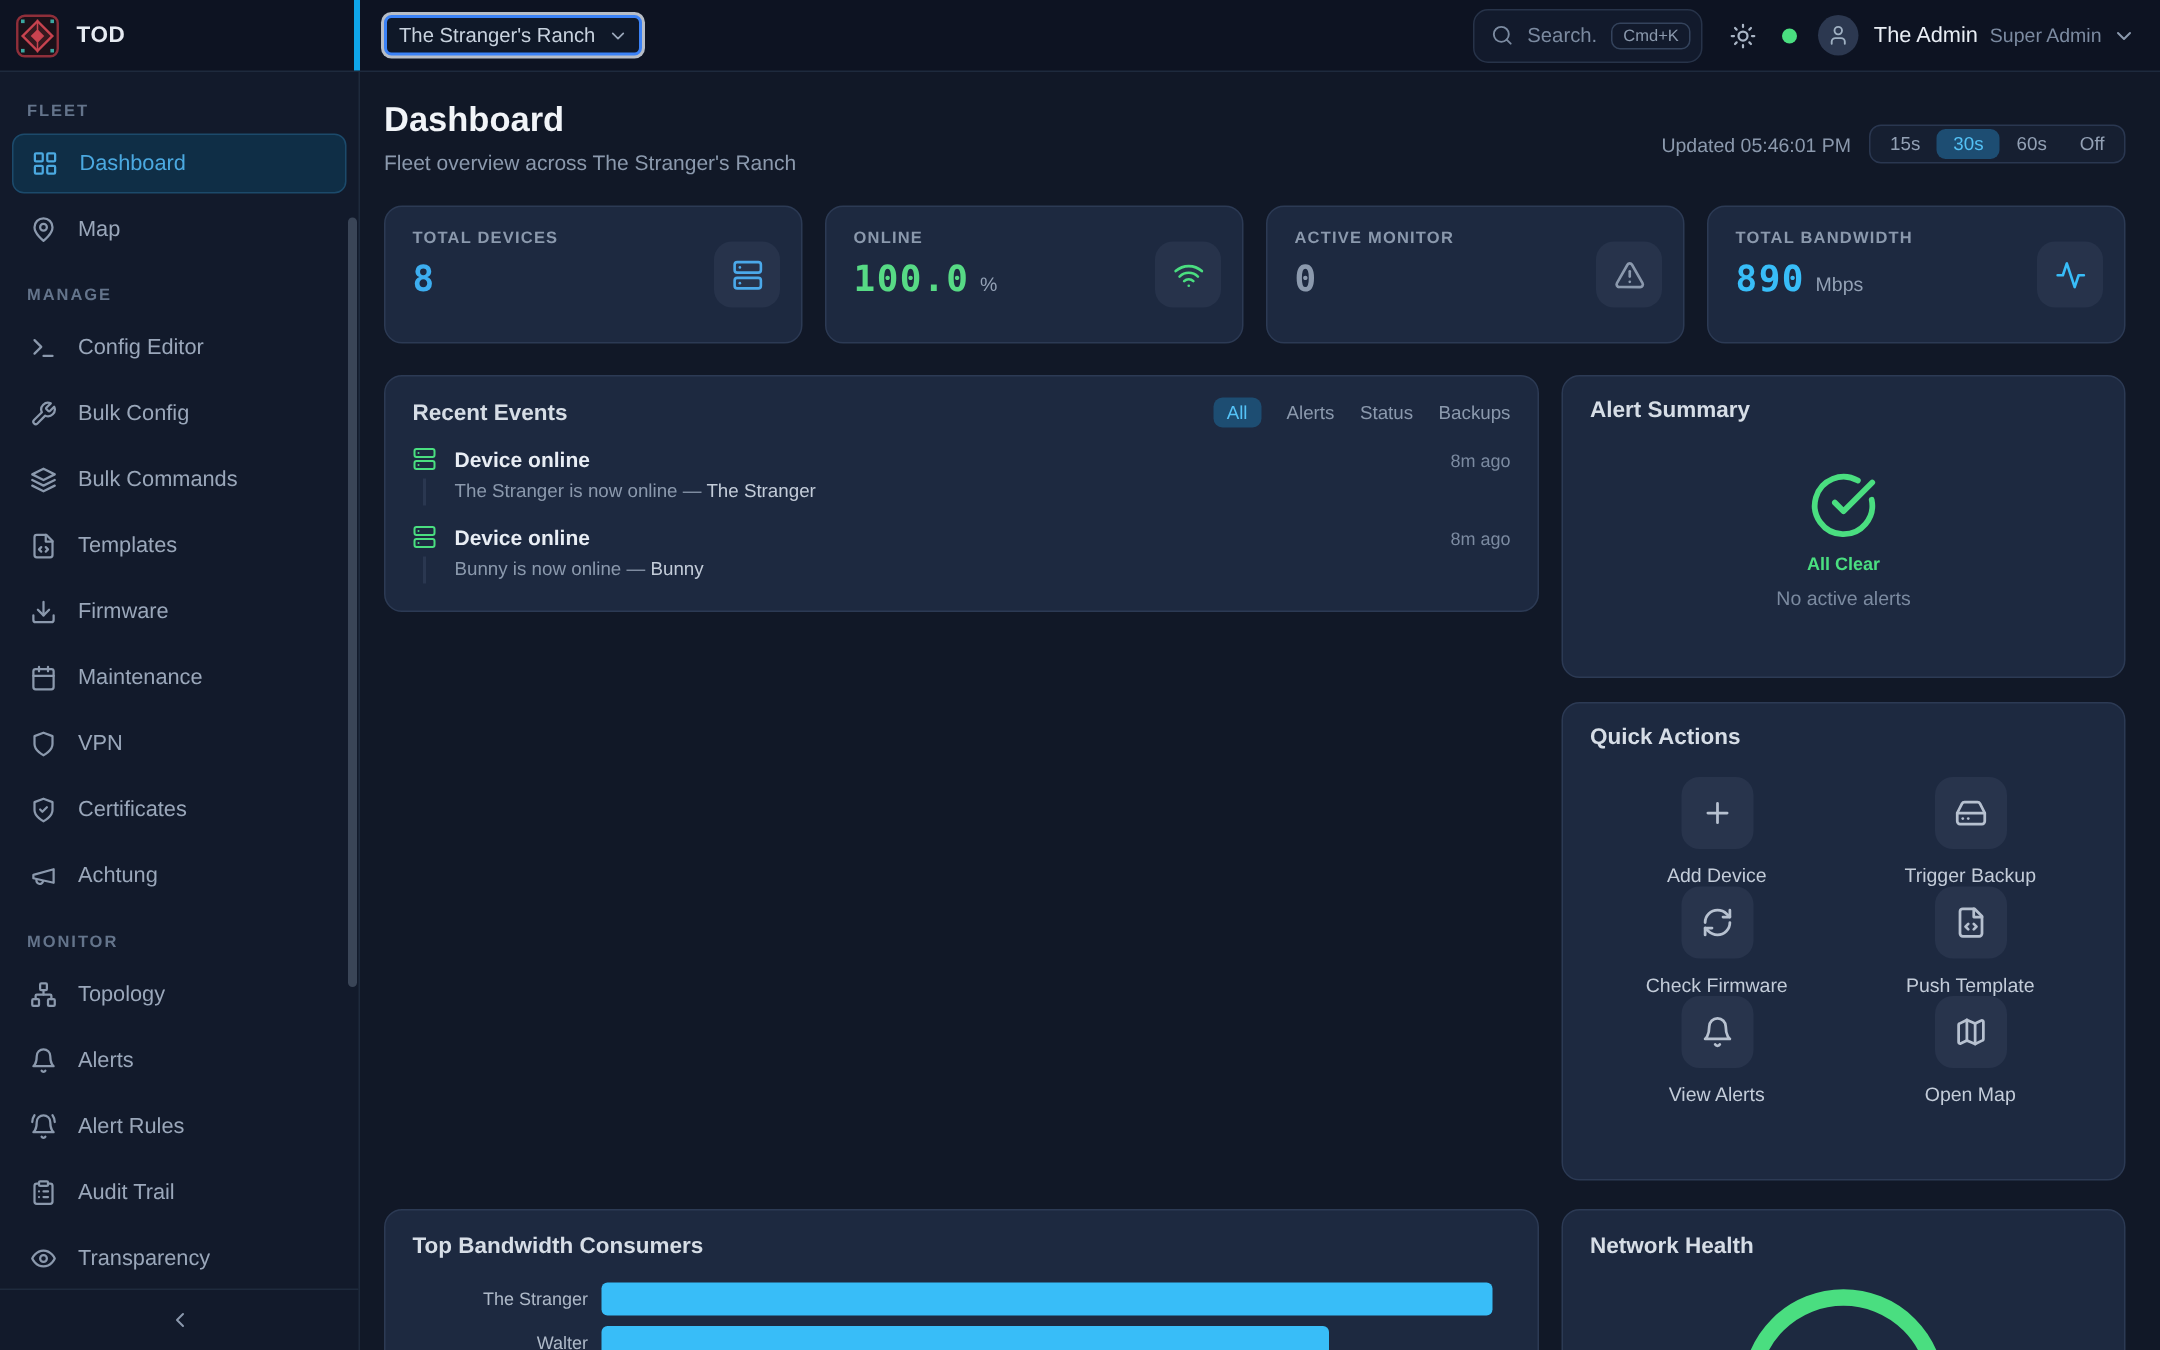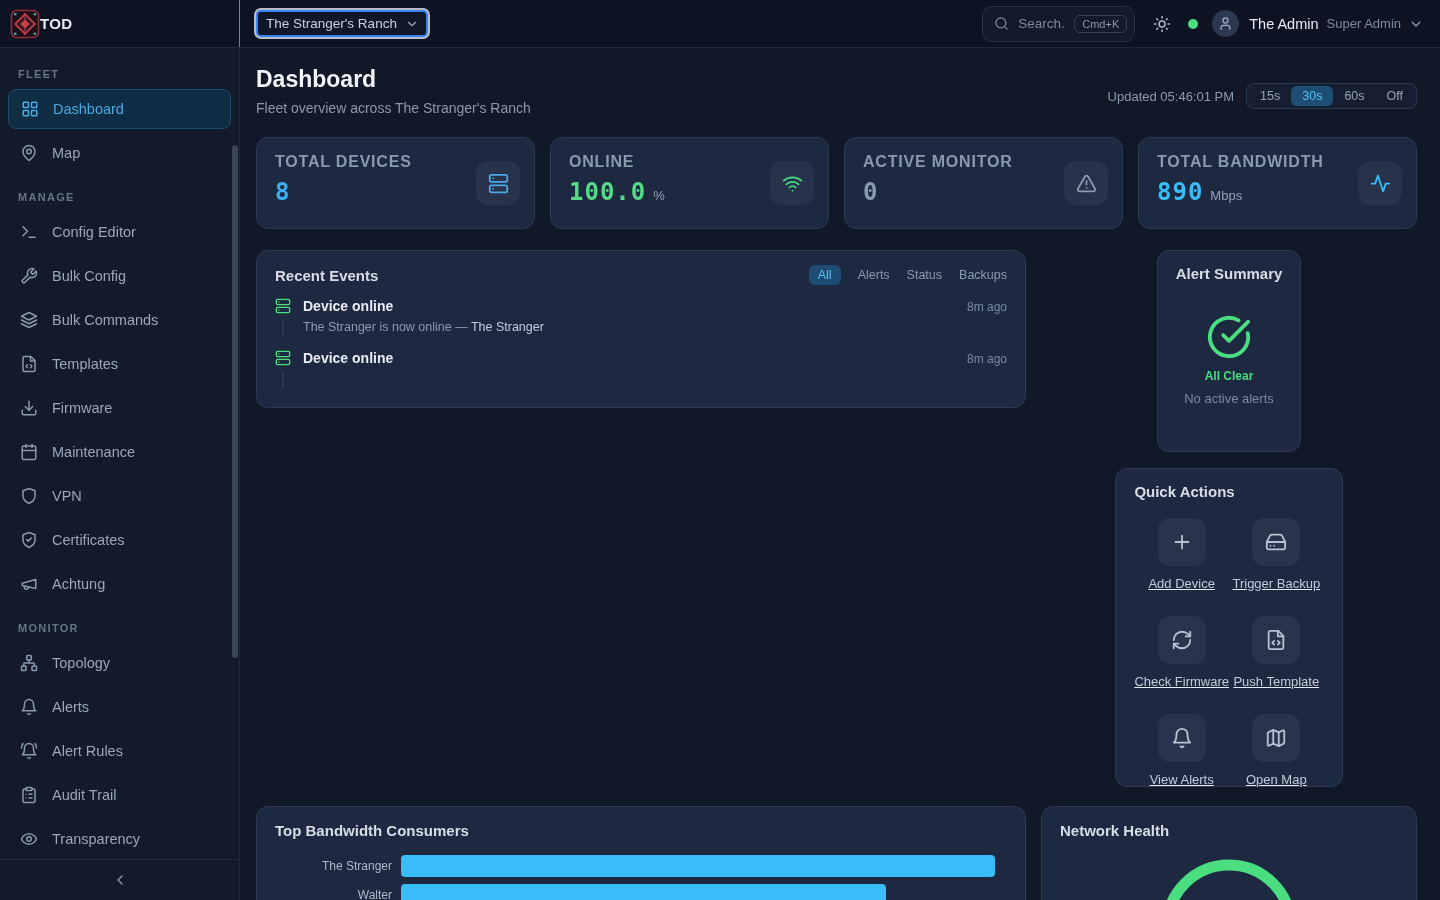--- a/index.html
+++ b/index.html
@@ -8,21 +8,21 @@
     width:1440px; height:900px; overflow:hidden; position:relative;
     background:#111827; color:#e6ebf2;
     font-family:"Liberation Sans", sans-serif; display:flex; flex-direction:column;
   }
   svg { display:block; }
   .ic { display:inline-flex; align-items:center; justify-content:center; }
   .ic svg { width:100%; height:100%; }
 
   
   .topbar { height:48px; flex:0 0 48px; display:flex; background:#0d1322; border-bottom:1px solid #1e2a3d; }
-  .brand { width:240px; flex:0 0 240px; display:flex; align-items:center; padding-left:10px; border-right:1px solid #0ea5e9; }
+  .brand { width:240px; flex:0 0 240px; display:flex; align-items:center; gap:11px; padding-left:10px; border-right:4px solid #0ea5e9; }
   .brand-logo { width:30px; height:30px; }
   .brand-name { font-size:15px; font-weight:bold; letter-spacing:.4px; }
   .topbar-main { flex:1; display:flex; align-items:center; padding:0 16px; }
   .fleet-select {
     height:27px; display:flex; align-items:center; gap:8px; padding:0 7px 0 8px;
     background:#0f1828; border:2px solid #3b82f6; border-radius:5px;
     box-shadow:0 0 0 2px rgba(226,232,240,.8); color:#c8d2de; font-size:13.5px; cursor:pointer;
   }
   .fleet-select .ic { width:14px; height:14px; color:#9aa7ba; }
   .searchbox {
@@ -63,21 +63,21 @@
   .header-right { display:flex; align-items:center; gap:12px; margin-top:10px; }
   .updated { font-size:13px; color:#8b99ad; }
   .segmented { display:flex; background:#161f31; border:1px solid #2a3750; border-radius:8px; padding:2px; }
   .segment { font-size:12.5px; color:#93a1b5; padding:3px 11px; border-radius:6px; cursor:pointer; }
   .segment.active { background:#1d4d72; color:#53c1f5; }
 
   
   .card { background:#1d2940; border:1px solid #2c3a54; border-radius:12px; }
   .stats-row { display:grid; grid-template-columns:repeat(4,1fr); gap:15px; margin-bottom:21px; }
   .stat-card { height:92px; padding:15px 18px; position:relative; }
-  .stat-label { font-size:16px; font-weight:bold; letter-spacing:.8px; color:#8b99ad; }
+  .stat-label { font-size:11px; font-weight:bold; letter-spacing:.8px; color:#8b99ad; }
   .stat-value-row { margin-top:7px; display:flex; align-items:baseline; gap:7px; }
   .stat-value { font-family:"DejaVu Sans Mono", monospace; font-size:24px; font-weight:bold; letter-spacing:1px; }
   .stat-unit { font-size:13px; color:#93a1b5; }
   .stat-chip { position:absolute; right:14px; top:50%; transform:translateY(-50%); width:44px; height:44px; border-radius:12px; background:#27334b; display:flex; align-items:center; justify-content:center; }
   .stat-chip .ic { width:21px; height:21px; }
 
   
   .content-grid { display:grid; grid-template-columns:770px 376px; column-gap:15px; row-gap:19px; align-items:start; }
   .card-title { font-size:15px; font-weight:600; color:#d6dde6; }
 
@@ -90,29 +90,29 @@
   .event-iconcol { width:16px; flex:0 0 16px; display:flex; flex-direction:column; align-items:center; }
   .event-iconcol .ic { width:16px; height:16px; color:#4ade80; }
   .event-line { width:2px; flex:1; background:#2a3750; margin-top:5px; min-height:18px; }
   .event-body { flex:1; }
   .event-top { display:flex; justify-content:space-between; align-items:baseline; }
   .event-title { font-size:14px; font-weight:600; color:#e8edf4; }
   .event-time { font-size:12px; color:#7b8aa0; }
   .event-desc { font-size:12.5px; color:#8b99ad; margin-top:6px; }
   .event-device { color:#c3ccd9; }
 
-  .right-stack { display:flex; flex-direction:column; gap:16px;align-items:center; }
+  .right-stack { display:flex; flex-direction:column; gap:16px; }
   .alert-summary { height:202px; padding:14px 18px; display:flex; flex-direction:column; }
   .as-center { flex:1; display:flex; flex-direction:column; align-items:center; justify-content:center; }
   .as-icon { width:46px; height:46px; color:#4ade80; }
   .as-status { margin-top:9px; font-size:12px; font-weight:600; color:#4ade80; }
   .as-sub { margin-top:8px; font-size:13px; color:#7b8aa0; }
 
   .quick-actions { height:319px; padding:14px 18px; }
-  .qa-grid { display:grid; grid-template-columns:1fr 1fr; row-gap:25px; margin-top:17px;text-decoration:underline; }
+  .qa-grid { display:grid; grid-template-columns:1fr 1fr; margin-top:17px; }
   .qa-item { display:flex; flex-direction:column; align-items:center; cursor:pointer; }
   .qa-chip { width:48px; height:48px; border-radius:12px; background:#28344c; color:#b7c1d0; display:flex; align-items:center; justify-content:center; }
   .qa-chip .ic { width:22px; height:22px; }
   .qa-label { margin-top:10px; font-size:13px; color:#c3ccd9; }
 
   
   .bw-card { padding:15px 18px; height:290px; }
   .bw-rows { margin-top:15px; display:flex; flex-direction:column; gap:7px; }
   .bw-row { display:flex; align-items:center; }
   .bw-label { flex:0 0 126px; width:126px; text-align:right; padding-right:9px; font-size:12px; color:#aeb9c8; white-space:nowrap; }
@@ -487,20 +487,21 @@
                       <line x1="6" y1="18" x2="6.01" y2="18"></line>
                     </svg>
                   </span>
                   <div class="event-line"></div>
                 </div>
                 <div class="event-body">
                   <div class="event-top">
                     <span class="event-title">Device online</span>
                     <span class="event-time">8m ago</span>
                   </div>
+                  <div class="event-desc">Bunny is now online — <span class="event-device">Bunny</span></div>
                 </div>
               </div>
             </div>
         </div>
 
         <div class="right-stack">
           <div class="card alert-summary">
             <span class="card-title">Alert Summary</span>
             <div class="as-center">
               <span class="ic as-icon" style="color: rgb(74, 222, 128);">

